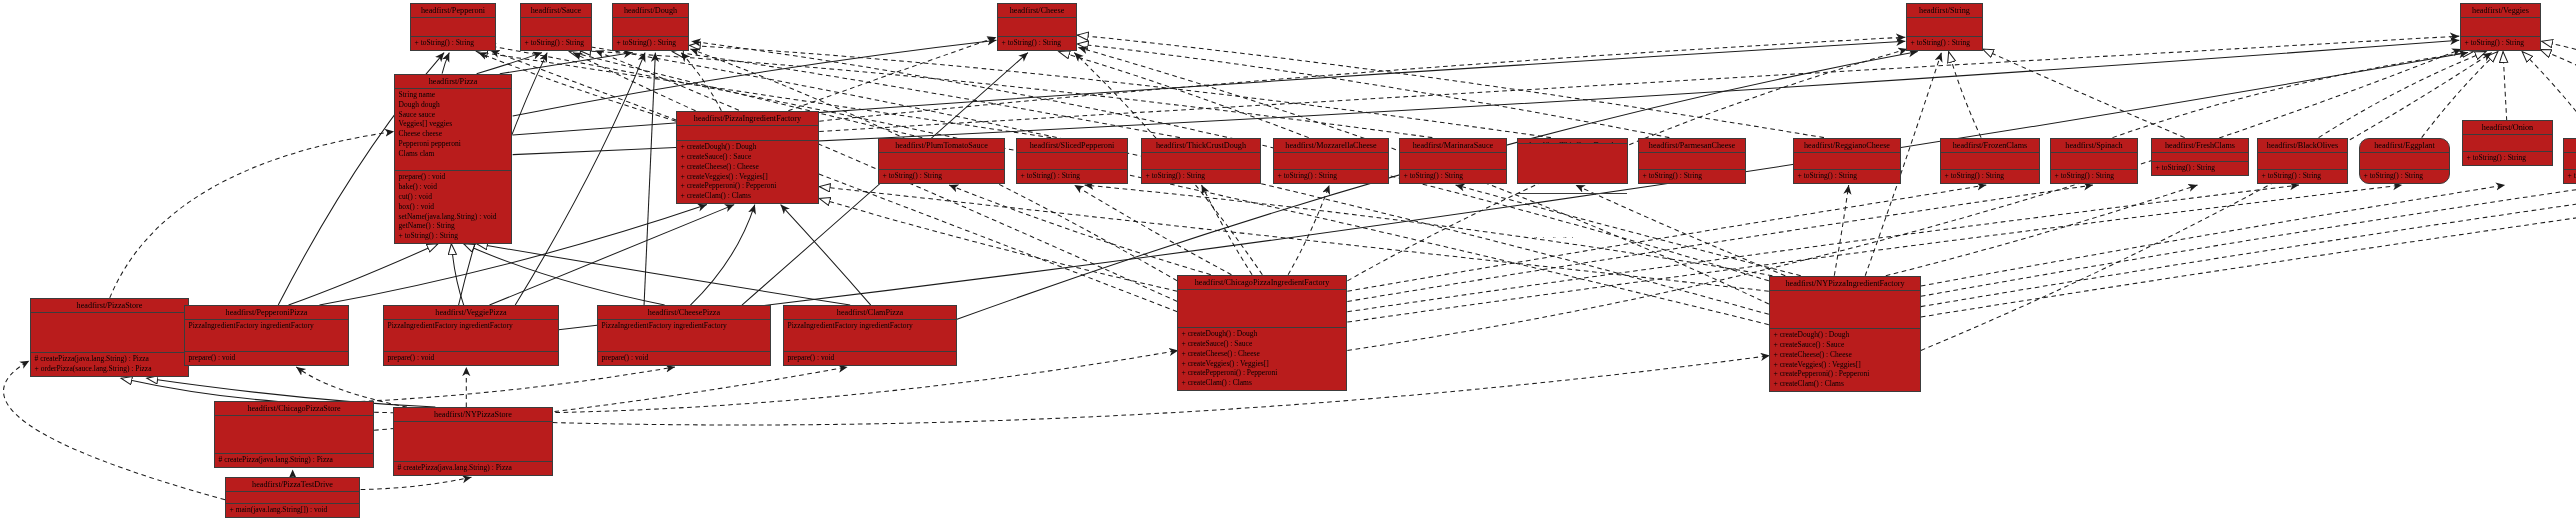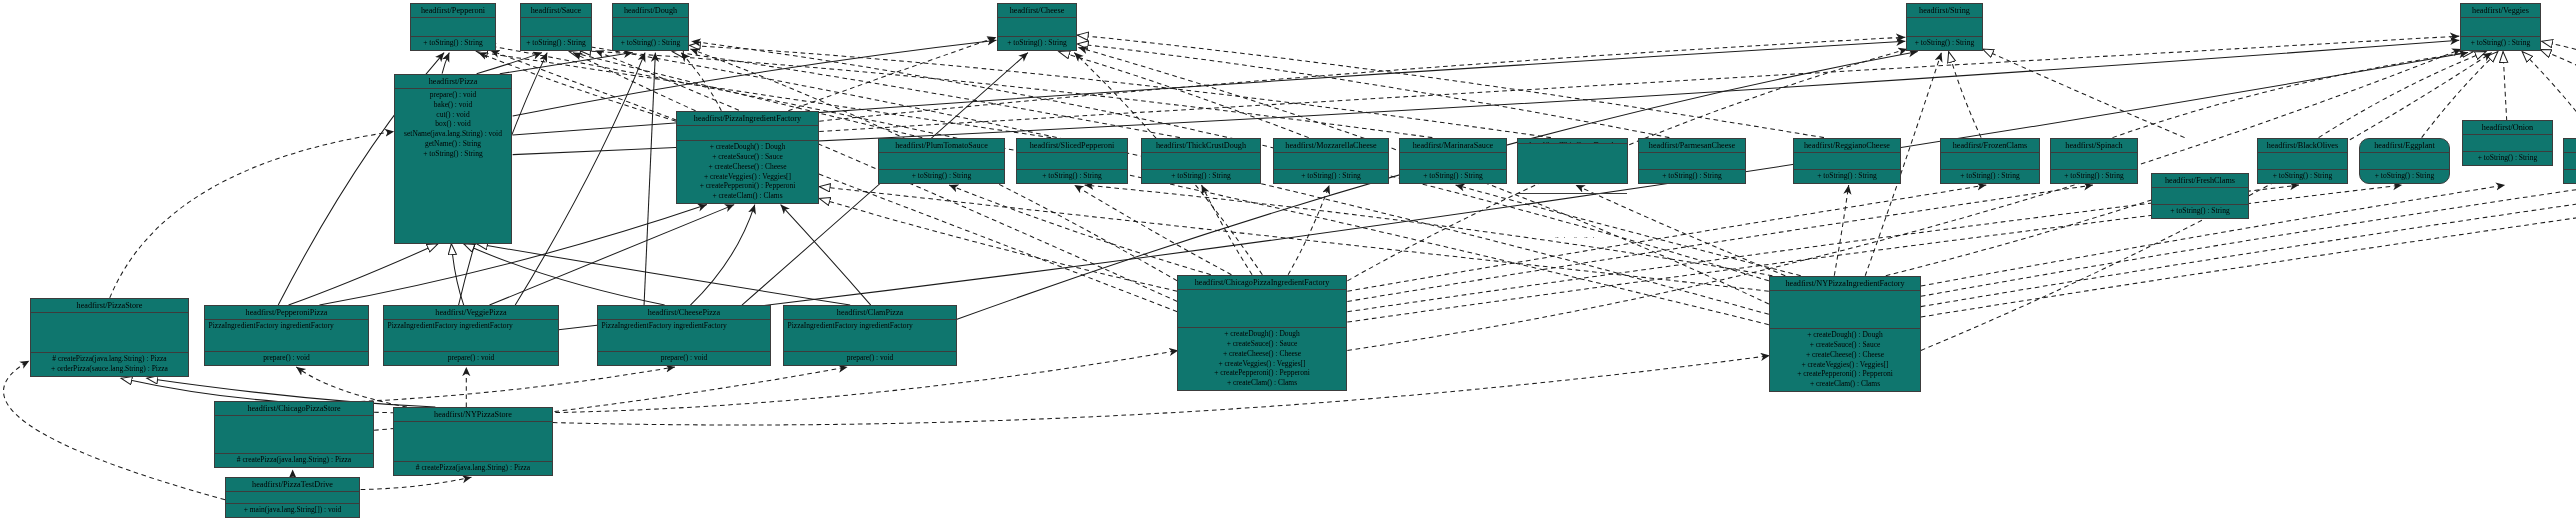--- a/index.html
+++ b/index.html
@@ -4,32 +4,32 @@
 <style>
   html,body{margin:0;padding:0;}
   body{
     width:2856px;height:520px;position:relative;overflow:hidden;
     background:#ffffff;font-family:"Liberation Serif", serif;
   }
   svg.edges{position:absolute;left:0;top:0;z-index:1;}
   path.edge{fill:none;stroke:#1c1c1c;stroke-width:2;}
   path.dash{stroke-dasharray:9,7;}
   .uml{
-    position:absolute;background:#0f766e;border:1px solid #3c3c3c;
+    position:absolute;background:#b91c1c;border:1px solid #3c3c3c;
     box-sizing:border-box;display:flex;flex-direction:column;z-index:2;
   }
   .uml .t{
     text-align:center;font-size:8.2px;padding:2.1px 3.1px 1.5px 3.1px;
     border-bottom:1px solid #3c3c3c;white-space:nowrap;overflow:hidden;
   }
   .uml .f{
     flex:1 1 auto;min-height:5.2px;border-bottom:1px solid #3c3c3c;
     padding:1.5px 3.6px;font-size:7.5px;line-height:9.8px;overflow:hidden;
   }
-  .uml .m{padding:1.5px 3.6px 2.1px 3.6px;font-size:7.5px;line-height:9.8px;overflow:hidden;text-align:center;}
+  .uml .m{padding:1.5px 3.6px 2.1px 3.6px;font-size:7.5px;line-height:9.8px;overflow:hidden;}
   .uml .f div,.uml .m div{white-space:nowrap;}
 </style>
 </head>
 <body>
 
 <svg class="edges" width="2856" height="520" viewBox="0 0 5543 1009">
   <defs>
     <marker id="ma" markerUnits="userSpaceOnUse" markerWidth="22" markerHeight="18" refX="18" refY="8" orient="auto">
       <path d="M0,0 L18,8 L0,16 L5,8 Z" fill="#1c1c1c"></path>
     </marker>
@@ -166,20 +166,29 @@
     </div>
     <div class="uml" style="left: 2460px; top: 3.1px; width: 81px; height: 48px;">
       <div class="t">headfirst/Veggies</div>
       <div class="f"></div>
       <div class="m">
         <div>+ toString() : String</div>
       </div>
     </div>
     <div class="uml" style="left: 394px; top: 74px; width: 118px; height: 170px;">
       <div class="t">headfirst/Pizza</div>
+      <div class="f">
+        <div>String name</div>
+        <div>Dough dough</div>
+        <div>Sauce sauce</div>
+        <div>Veggies[] veggies</div>
+        <div>Cheese cheese</div>
+        <div>Pepperoni pepperoni</div>
+        <div>Clams clam</div>
+      </div>
       <div class="m">
         <div>prepare() : void</div>
         <div>bake() : void</div>
         <div>cut() : void</div>
         <div>box() : void</div>
         <div>setName(java.lang.String) : void</div>
         <div>getName() : String</div>
         <div>+ toString() : String</div>
       </div>
     </div>
@@ -258,21 +267,21 @@
         <div>+ toString() : String</div>
       </div>
     </div>
     <div class="uml" style="left: 2050px; top: 138px; width: 88px; height: 46px;">
       <div class="t">headfirst/Spinach</div>
       <div class="f"></div>
       <div class="m">
         <div>+ toString() : String</div>
       </div>
     </div>
-    <div class="uml" style="left: 2151px; top: 138px; width: 98px; height: 46px; margin-top: 35px;">
+    <div class="uml" style="left: 2151px; top: 138px; width: 98px; height: 38px;">
       <div class="t">headfirst/FreshClams</div>
       <div class="f"></div>
       <div class="m">
         <div>+ toString() : String</div>
       </div>
     </div>
     <div class="uml" style="left: 2257px; top: 138px; width: 91px; height: 46px;">
       <div class="t">headfirst/BlackOlives</div>
       <div class="f"></div>
       <div class="m">
@@ -301,21 +310,21 @@
       </div>
     </div>
     <div class="uml" style="left: 30px; top: 298px; width: 159px; height: 79px;">
       <div class="t">headfirst/PizzaStore</div>
       <div class="f"></div>
       <div class="m">
         <div># createPizza(java.lang.String) : Pizza</div>
         <div>+ orderPizza(sauce.lang.String) : Pizza</div>
       </div>
     </div>
-    <div class="uml" style="left: 204px; top: 305px; width: 165px; height: 61px;">
+    <div class="uml" style="left: 184px; top: 305px; width: 165px; height: 61px;">
       <div class="t">headfirst/PepperoniPizza</div>
       <div class="f">
         <div>PizzaIngredientFactory ingredientFactory</div>
       </div>
       <div class="m">
         <div>prepare() : void</div>
       </div>
     </div>
     <div class="uml" style="left: 383px; top: 305px; width: 176px; height: 61px;">
       <div class="t">headfirst/VeggiePizza</div>

